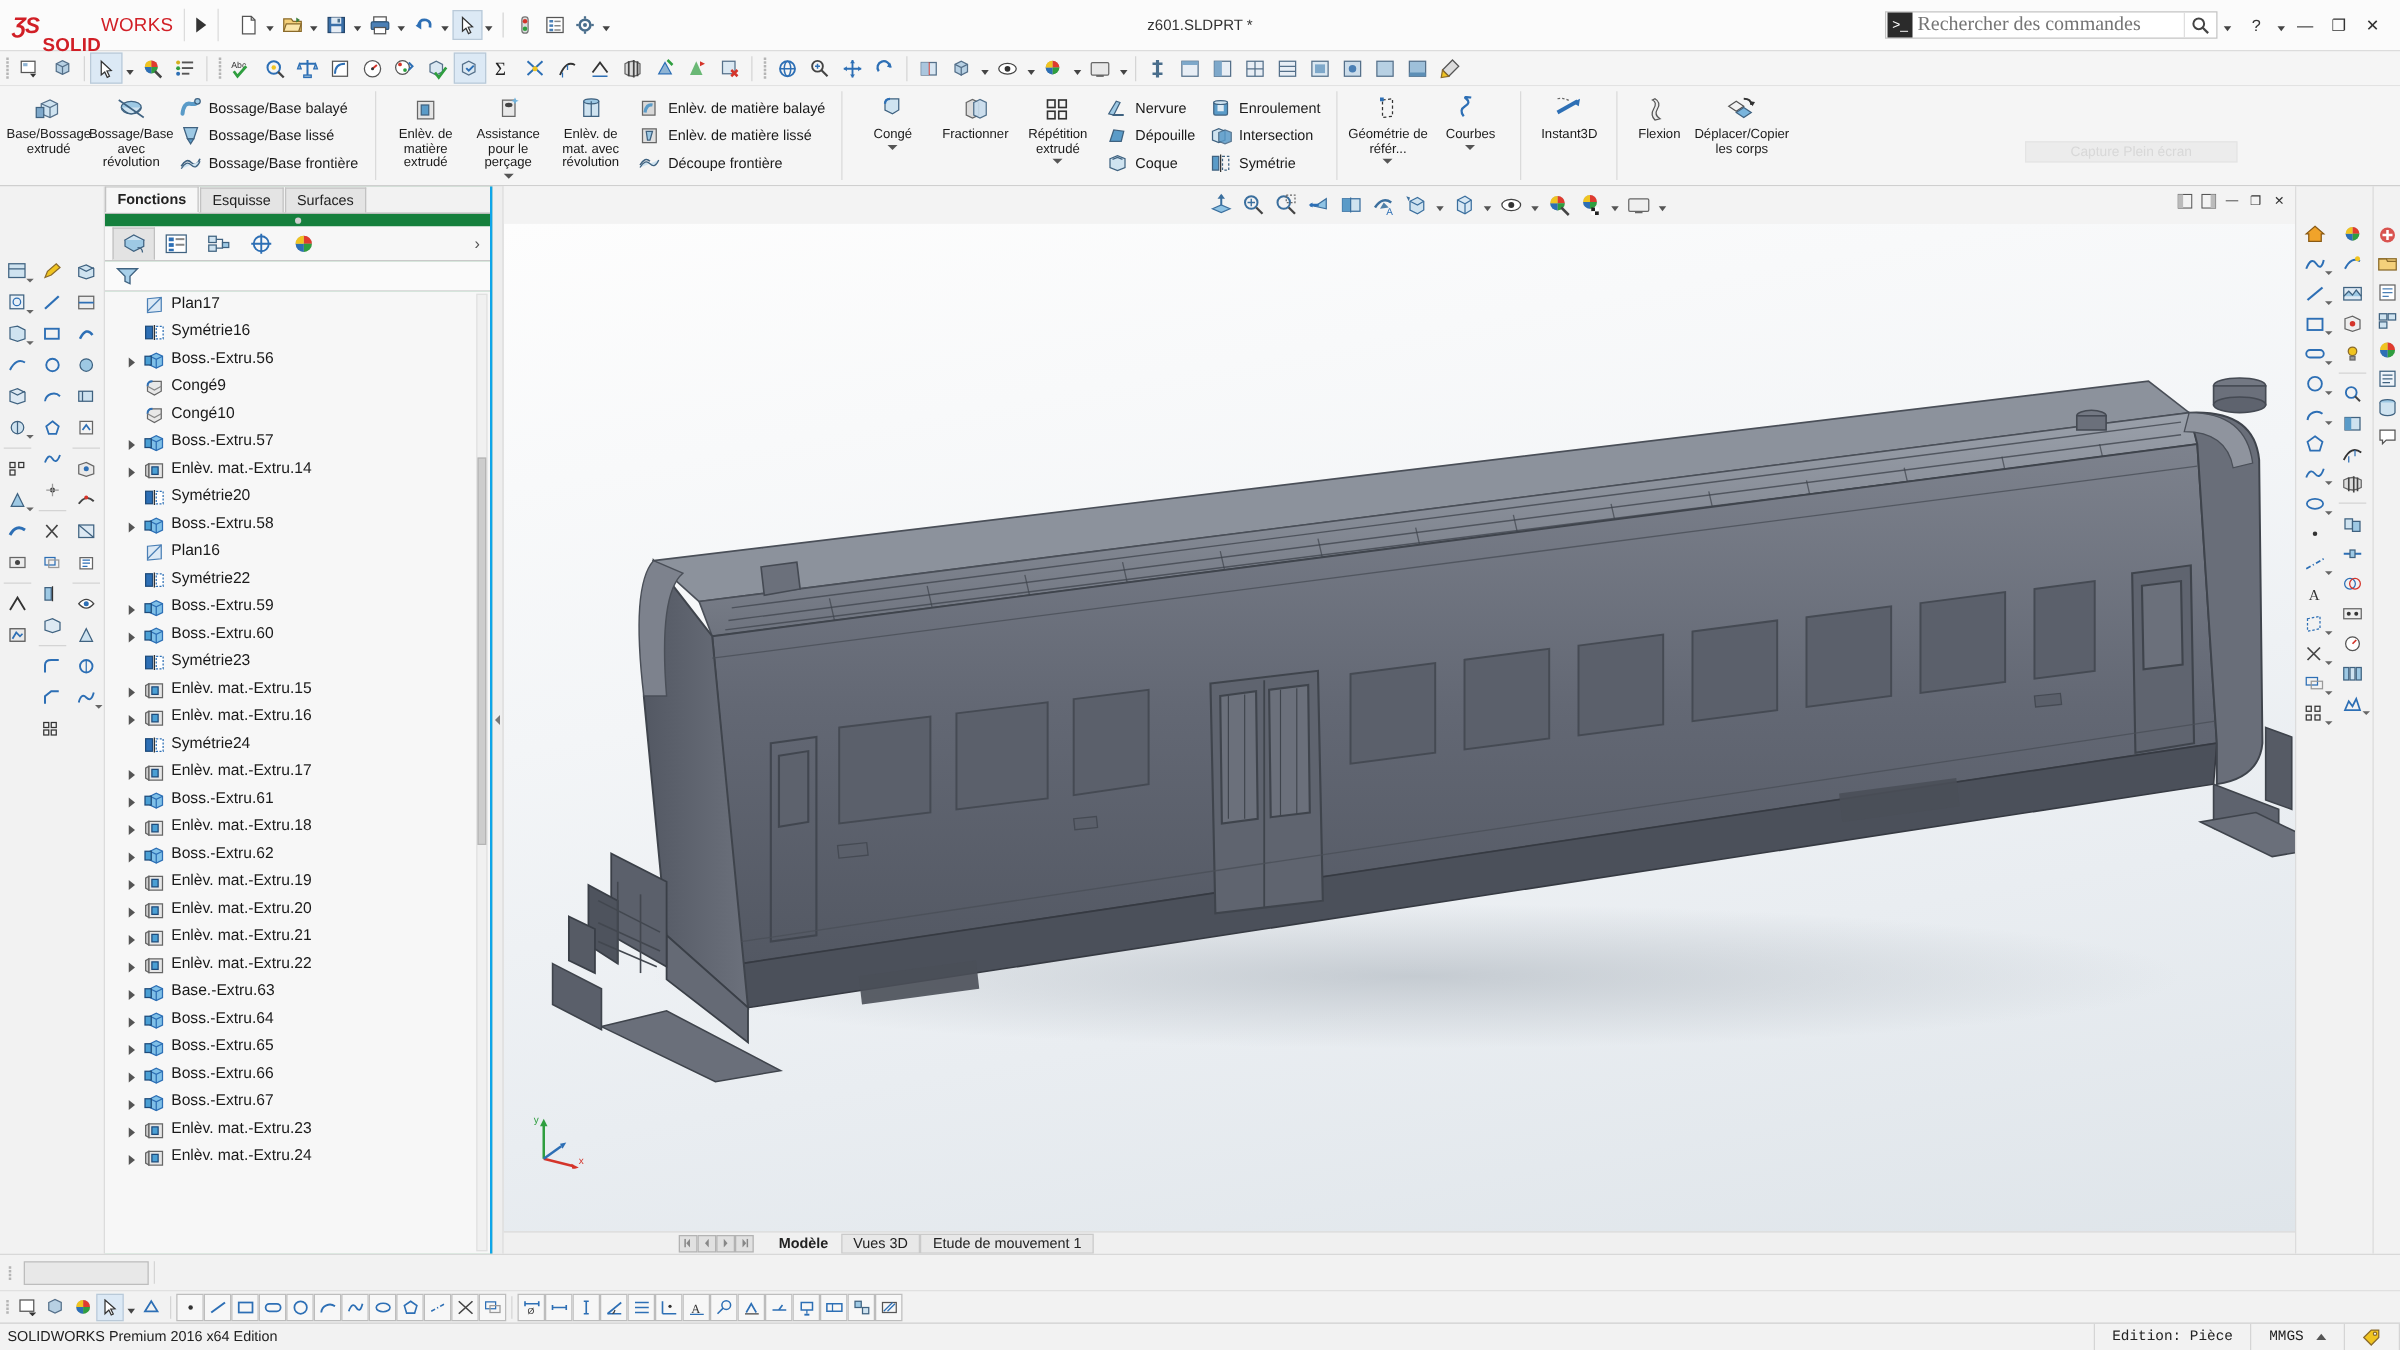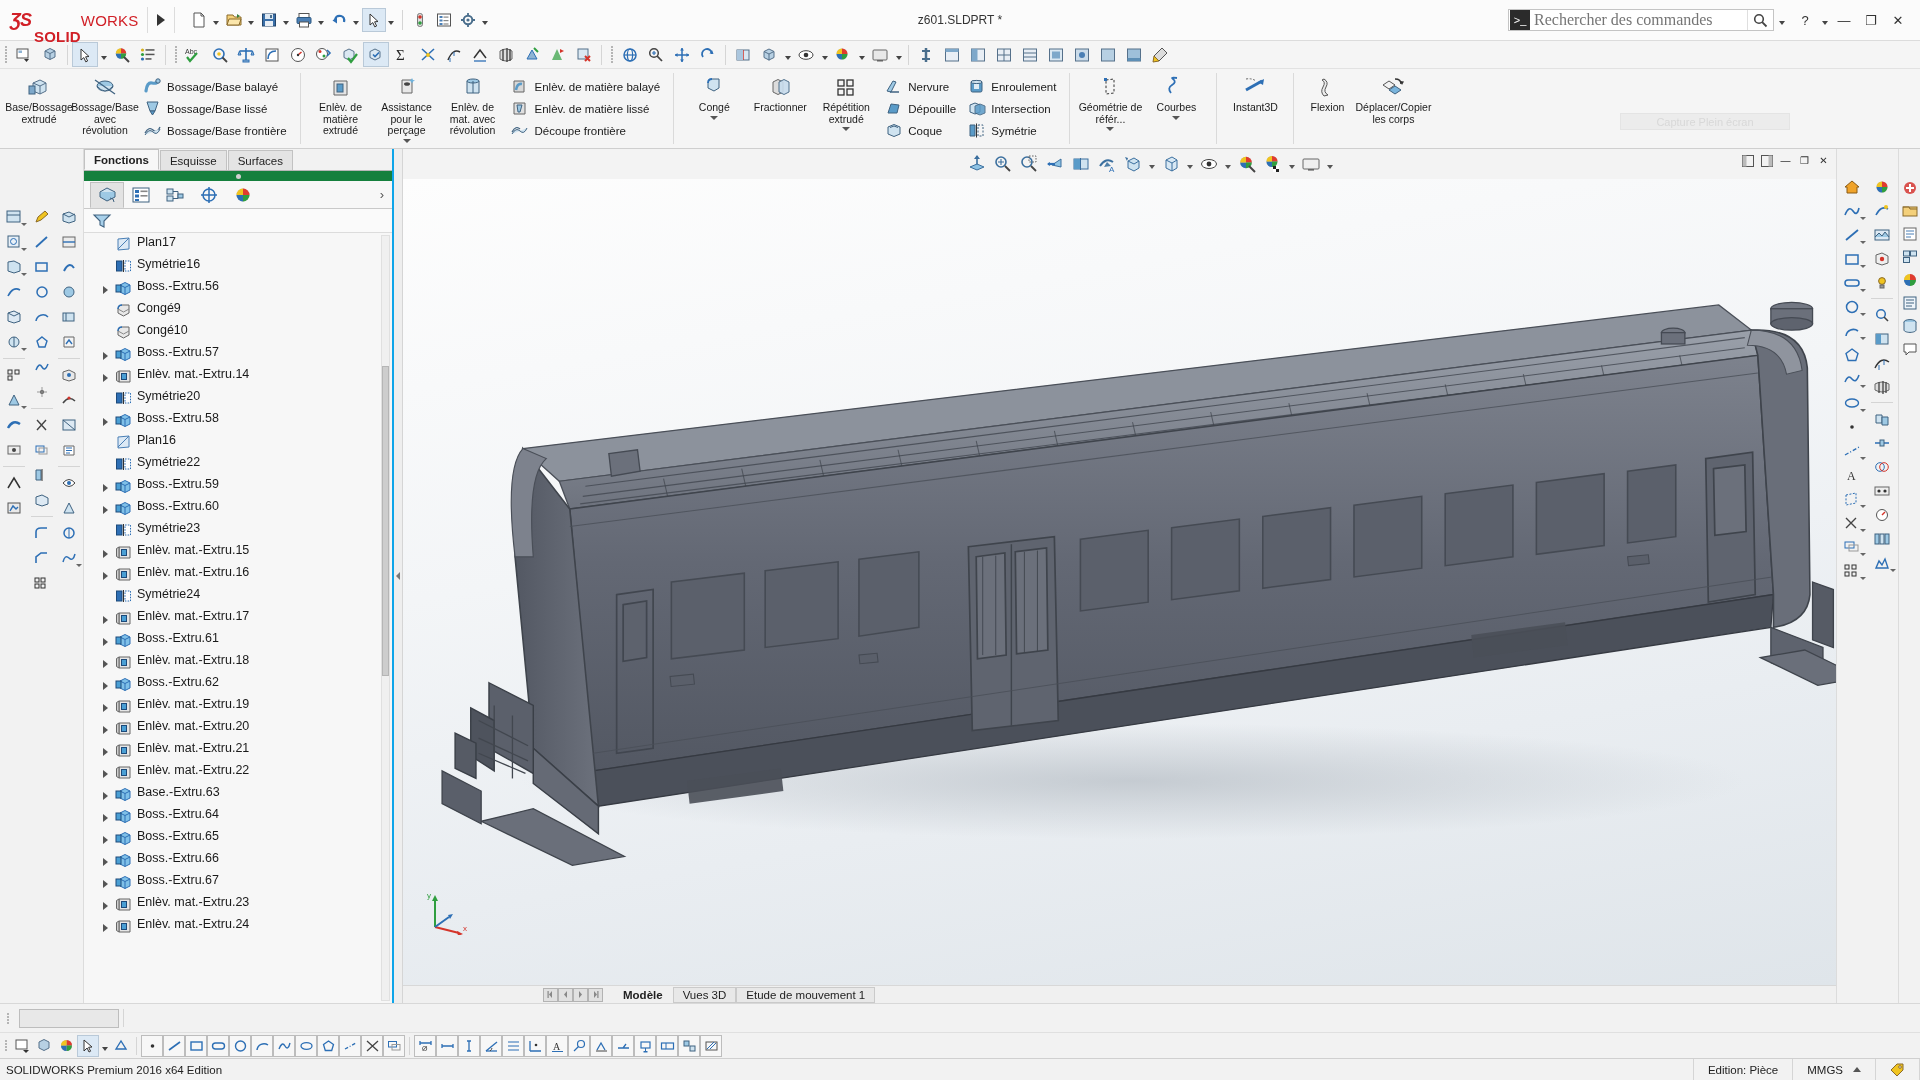--- a/index.html
+++ b/index.html
@@ -149,21 +149,21 @@
   .bottomarea{flex:none;background:#f2f2f2;border-top:1px solid #d8d8d8;}
   .barrow1{height:28px;display:flex;align-items:center;padding-left:2px;}
   .inputbox{margin-left:6px;width:100px;height:19px;background:#e8e8e8;border:1px solid #bdbdbd;}
   .barrow2{height:26px;display:flex;align-items:center;border-top:1px solid #e0e0e0;background:#f2f2f2;}
   .sbtn{width:22px;height:22px;display:flex;align-items:center;justify-content:center;border:1px solid transparent;}
   .sbtn.box{border:1px solid #bdbdbd;background:#f7f7f7;}
   .sbtn.sel{border:1px solid #b9c9d8;background:#dce9f5;}
   .ssep{width:1px;height:18px;background:#d5d5d5;margin:0 4px;}
   .statusbar{height:22px;background:#f2f2f2;border-top:1px solid #d0d0d0;display:flex;align-items:center;font-size:11.5px;color:#222;}
   .statusbar .left{padding-left:6px;}
-  .statusbar .right{margin-left:auto;display:flex;align-items:center;}
+  .statusbar .right{margin-left:auto;display:flex;align-items:center;font-family:Liberation Mono, monospace;}
   .sfield{padding:0 14px;border-left:1px solid #d5d5d5;height:22px;display:flex;align-items:center;}
   .sfield.last{border-right:1px solid #d5d5d5;}
   .tinyup{width:0;height:0;border-left:4px solid transparent;border-right:4px solid transparent;border-bottom:5px solid #555;margin-left:10px;}
 
   svg{display:block;}
 </style>
 </head>
 <body>
 
 <div class="app">

